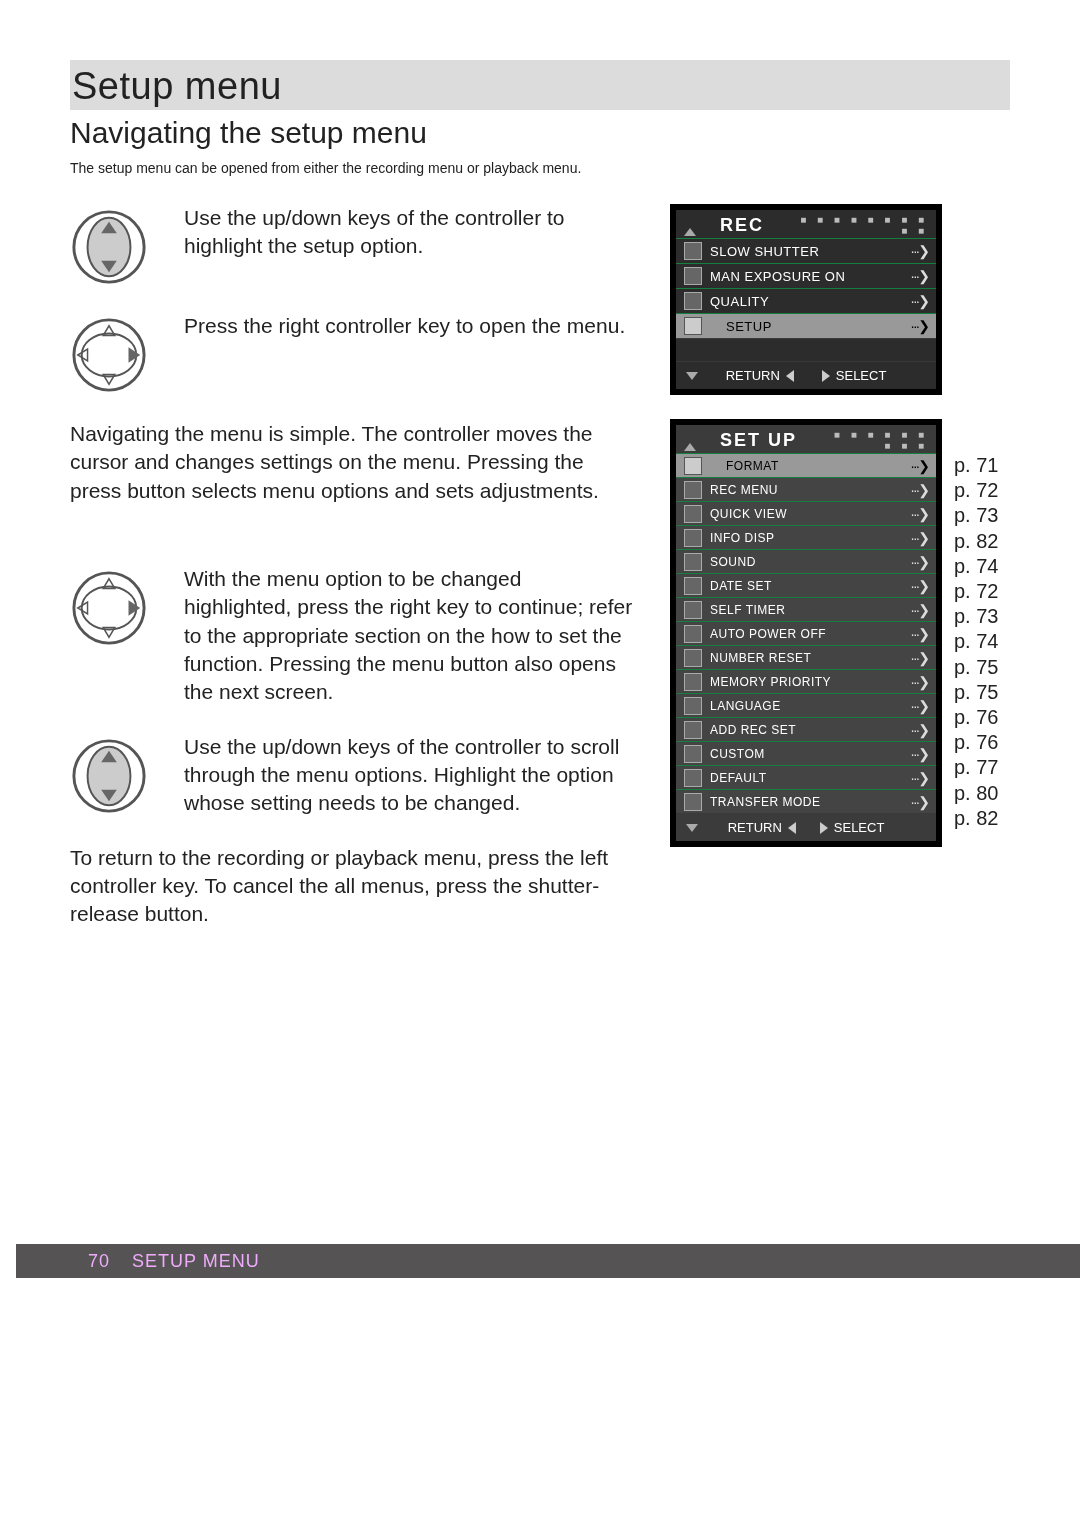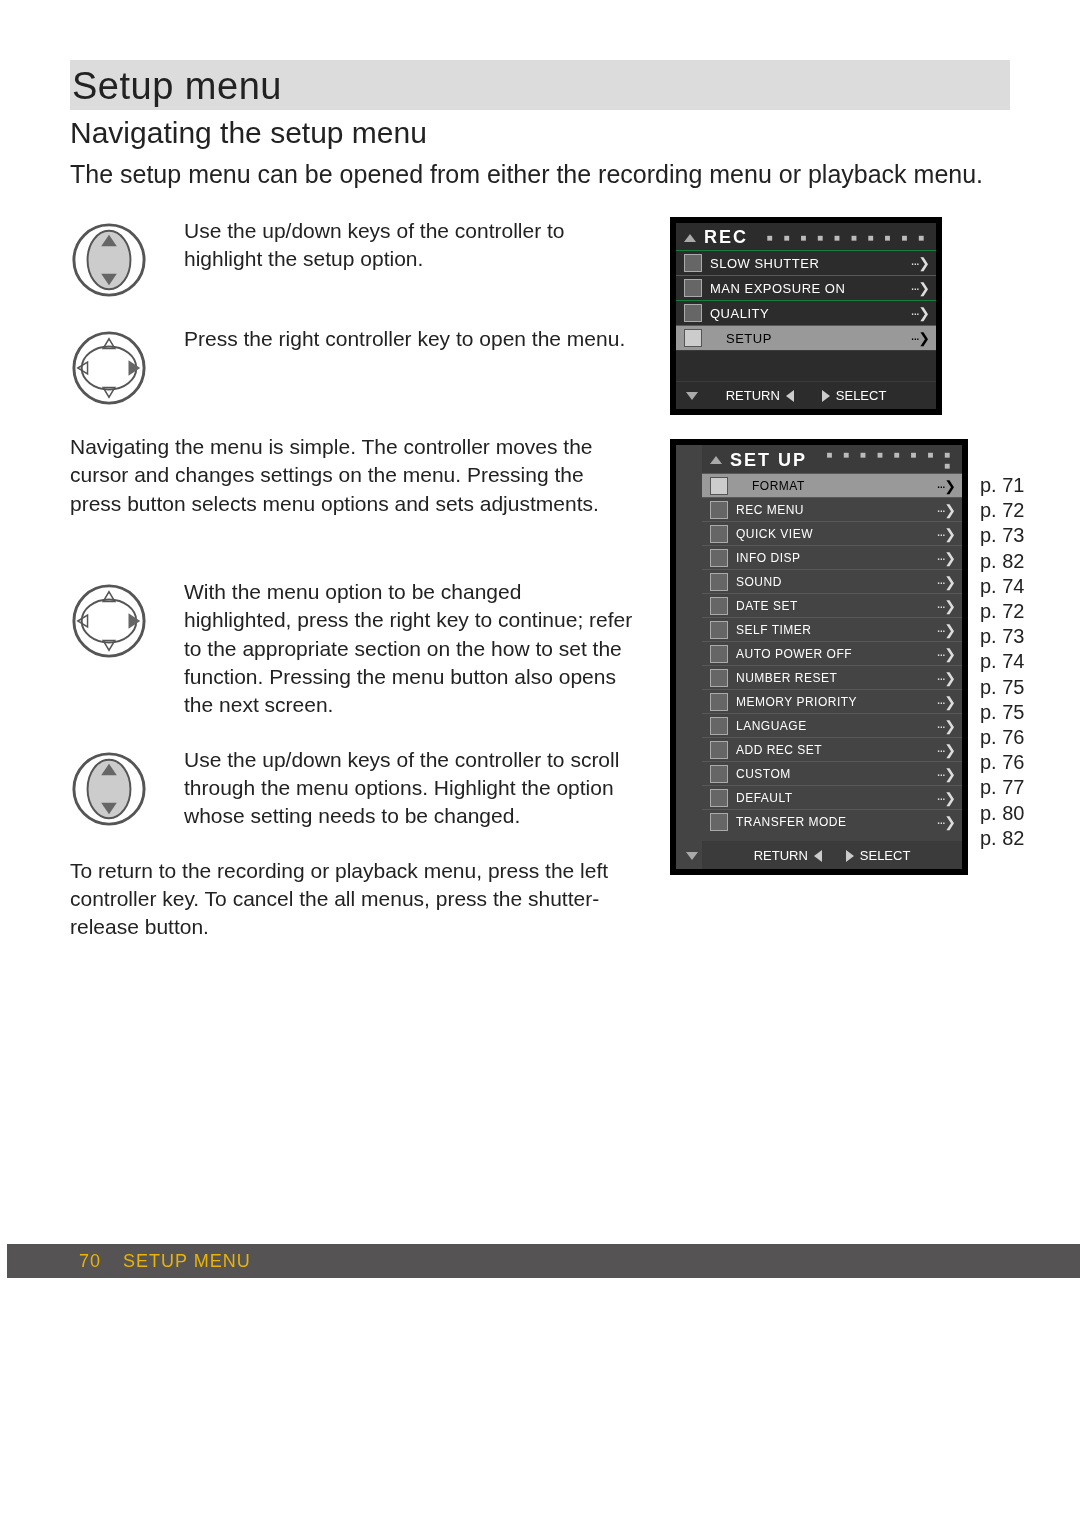--- a/index.html
+++ b/index.html
@@ -30,21 +30,21 @@
     font-weight: 400;
     margin: 0 0 2px 0;
     letter-spacing: 0.5px;
   }
   .subtitle {
     font-size: 30px;
     font-weight: 400;
     margin: 6px 0 10px 0;
   }
   .intro {
-    font-size: 25px;
+    font-size: 14px;
     margin: 8px 0 28px 0;
   }
   .content-row {
     display: flex;
     gap: 36px;
   }
   .left-col {
     flex: 1 1 auto;
     width: 520px;
   }
@@ -80,25 +80,25 @@
 
   
   .lcd {
     border: 6px solid #000;
     background: #2c2c2c;
     color: #fff;
     font-size: 14px;
     margin-bottom: 24px;
     position: relative;
   }
-  .lcd-dim { background: #444; padding-left: 26px; }
+  .lcd-dim { background: #444; }
   .lcd-header {
     display: flex;
-    align-items: center;
-    gap: 8px;
+    align-items: flex-end;
+    gap: 24px;
     padding: 4px 8px 2px 8px;
     background: #2c2c2c;
   }
   .lcd-header .caret-up {
     width: 0; height: 0;
     border-left: 6px solid transparent;
     border-right: 6px solid transparent;
     border-bottom: 8px solid #aaa;
   }
   .lcd-header .mtitle {
@@ -138,21 +138,20 @@
   }
   .lcd-row.sel .arrow { color:#000; }
   .lcd-footer {
     display: flex;
     align-items: center;
     justify-content: center;
     gap: 6px;
     padding: 6px 8px 6px 8px;
     font-size: 13px;
     border-top: 1px solid #3a3a3a;
-    margin-top: 8px;
   }
   .lcd-footer .caret-down {
     position: absolute;
     left: 10px;
     width: 0; height: 0;
     border-left: 6px solid transparent;
     border-right: 6px solid transparent;
     border-top: 8px solid #aaa;
   }
   .tri-l { width:0;height:0;border-top:6px solid transparent;border-bottom:6px solid transparent;border-right:8px solid #ccc; display:inline-block;}
@@ -175,23 +174,23 @@
   .page-refs span {
     height: 25.2px;
     display: flex;
     align-items: center;
     white-space: nowrap;
   }
 
   
   .footer {
     position: absolute;
-    left: 7px; right: 0; bottom: 36px;
+    left: 16px; right: 0; bottom: 36px;
     background: #555353;
-    color: #eab308;
+    color: #f0abfc;
     height: 34px;
     display: flex;
     align-items: center;
     padding: 0 72px;
     font-size: 18px;
     letter-spacing: 1px;
   }
   .footer .pnum { margin-right: 22px; }
 </style>
 </head>

